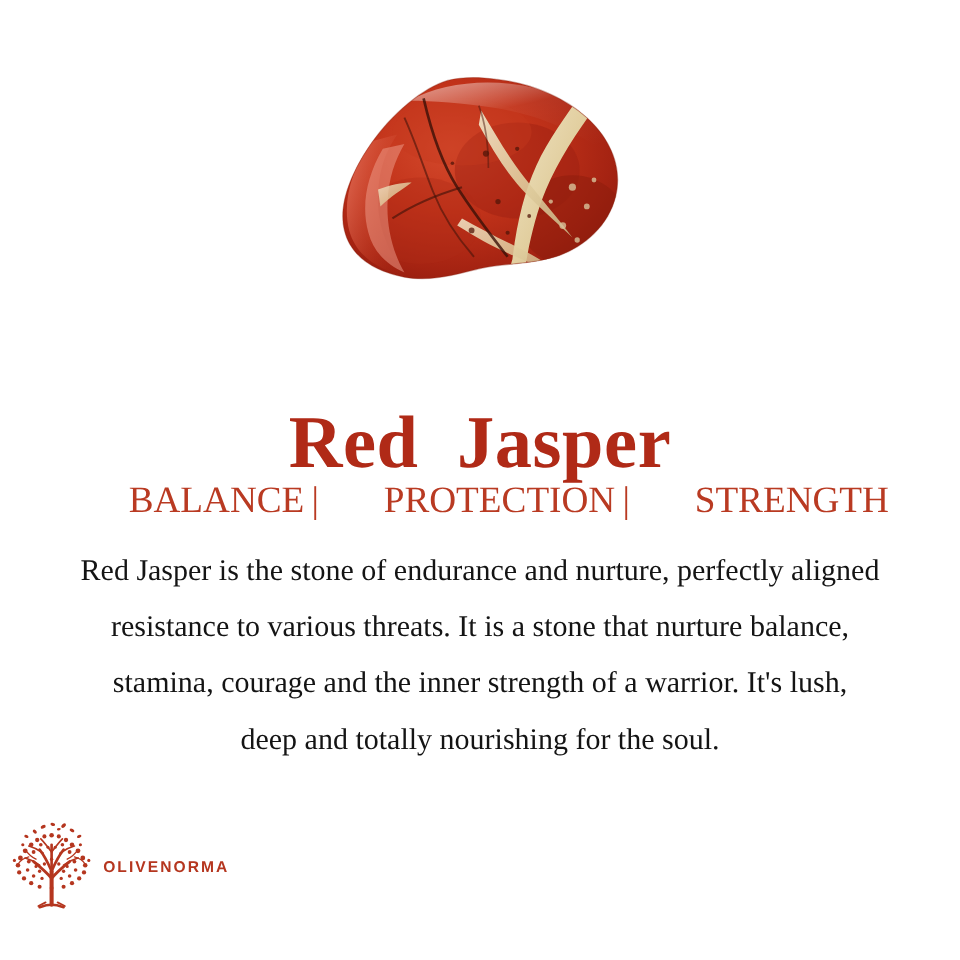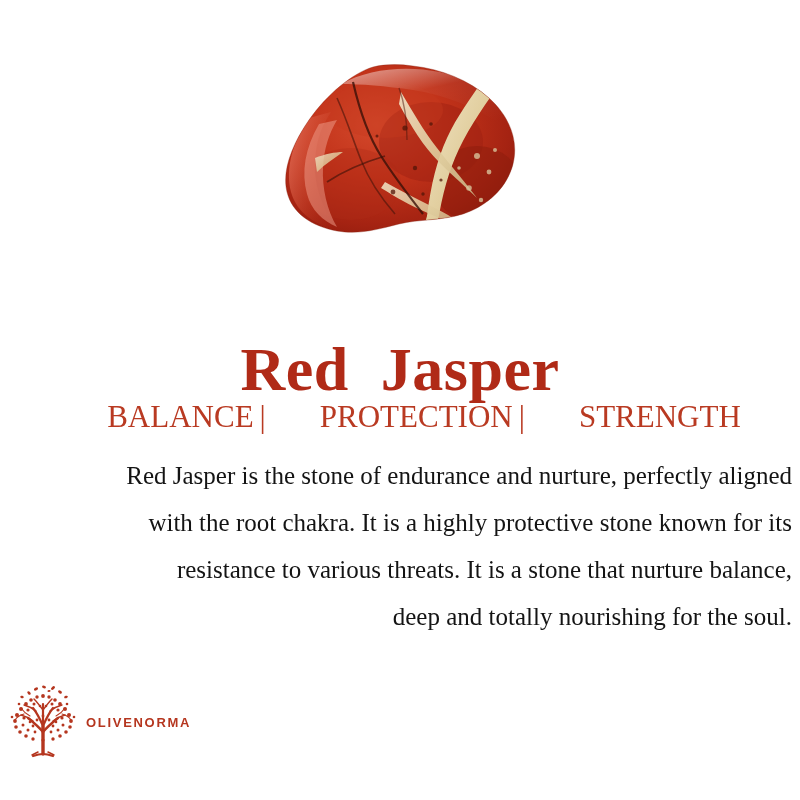--- a/index.html
+++ b/index.html
@@ -77,21 +77,21 @@
     padding: 0 6px;
     color: #B93A22;
   }
 
   
   #description {
     position: absolute;
     left: 8px;
     top: 452px;
     width: 784px;
-    text-align: right;
+    text-align: center;
     font-family: "Liberation Serif", "DejaVu Serif", serif;
     font-weight: 400;
     font-size: 25px;
     line-height: 47px;
     color: #141414;
   }
   #description .dline {
     display: block;
     white-space: nowrap;
   }
@@ -220,22 +220,22 @@
   </div>
 
   <h1 id="product-title">Red  Jasper</h1>
 
   <div id="keywords">
     <span class="kw">BALANCE</span><span class="sep">|</span><span class="kw">PROTECTION</span><span class="sep">|</span><span class="kw">STRENGTH</span>
   </div>
 
   <div id="description">
     <span class="dline">Red Jasper is the stone of endurance and nurture, perfectly aligned</span>
-    <span class="dline">with the root chakra. It is a highly protective stone known for its</span>
     <span class="dline">resistance to various threats. It is a stone that nurture balance,</span>
+    <span class="dline">stamina, courage and the inner strength of a warrior. It's lush,</span>
     <span class="dline">deep and totally nourishing for the soul.</span>
   </div>
 
   <div id="brand-logo">
     <svg id="tree-svg" viewBox="0 0 86 74" aria-hidden="true">
       <g stroke="#B5361F" stroke-linecap="round" fill="none">
 
         <path d="M43 70 L43 42" stroke-width="3.4"></path>
 
         <path d="M43 70 C39 70 36 71 33 72 M43 70 C47 70 50 71 53 72" stroke-width="2.2"></path>

